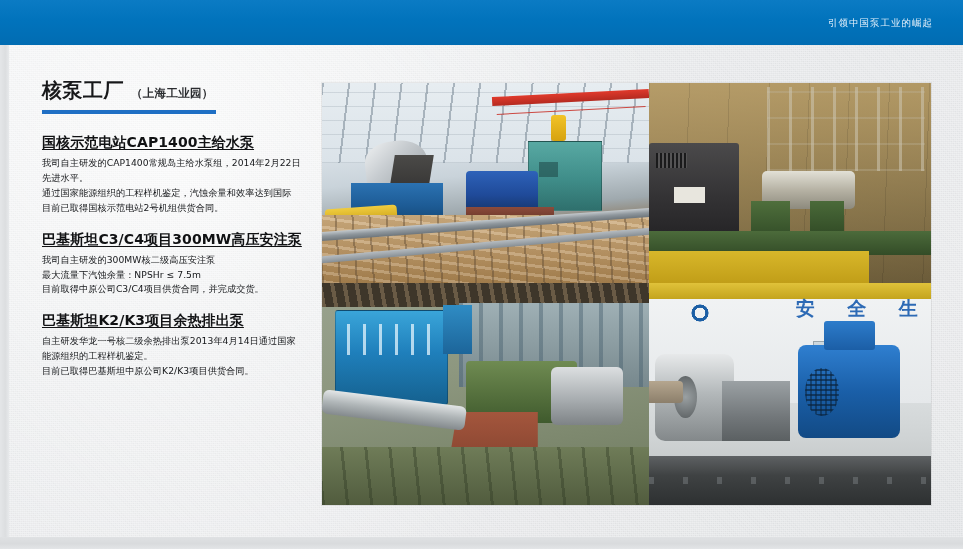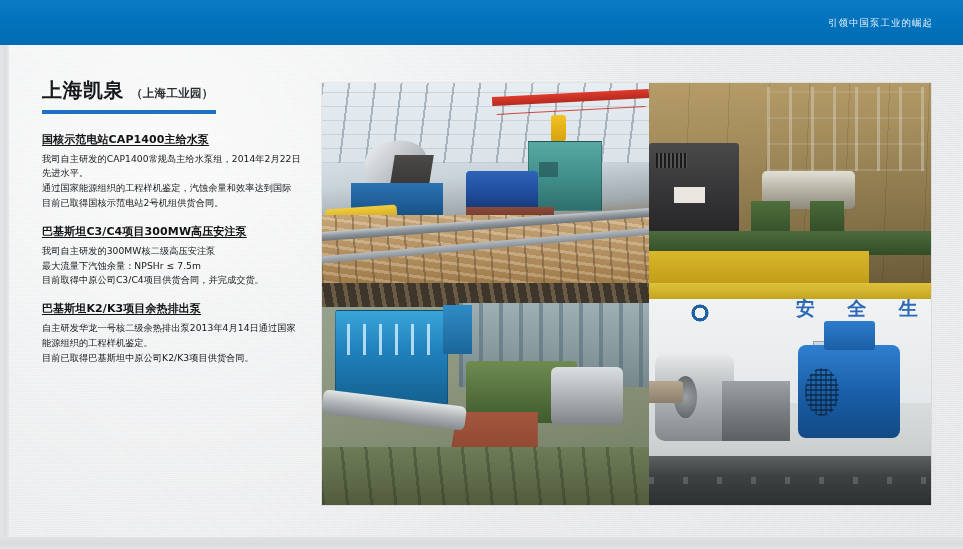--- a/index.html
+++ b/index.html
@@ -138,21 +138,21 @@
     background: #1f6fc4;
   }
 
   .blocks {
     margin-top: 18px;
   }
   .block { margin-bottom: 13px; }
   .block:last-child { margin-bottom: 8px; }
   .block-head {
     font-family: "DejaVu Sans", "Liberation Sans", sans-serif;
-    font-size: 11px;
+    font-size: 14px;
     font-weight: bold;
     color: #111214;
     text-decoration: underline;
     text-underline-offset: 2px;
     letter-spacing: .1px;
     line-height: 1.5;
     margin-bottom: 3px;
   }
   .block-line {
     font-family: "DejaVu Sans", "Liberation Sans", sans-serif;
@@ -456,21 +456,21 @@
   <div class="noise"></div>
   <div class="edge-left"></div>
   <div class="edge-bottom"></div>
 
   <div class="header">
     <div class="header-tagline">引领中国泵工业的崛起</div>
   </div>
 
   <div class="left-col">
     <div class="title-row">
-      <span class="title-main">上海凯泉</span>
+      <span class="title-main">核泵工厂</span>
       <span class="title-sub">（上海工业园）</span>
     </div>
     <div class="title-rule"></div>
 
     <div class="blocks">
 
       <div class="block">
         <div class="block-head">国核示范电站CAP1400主给水泵</div>
         <div class="block-line">我司自主研发的CAP1400常规岛主给水泵组，2014年2月22日</div>
         <div class="block-line">先进水平。</div>

